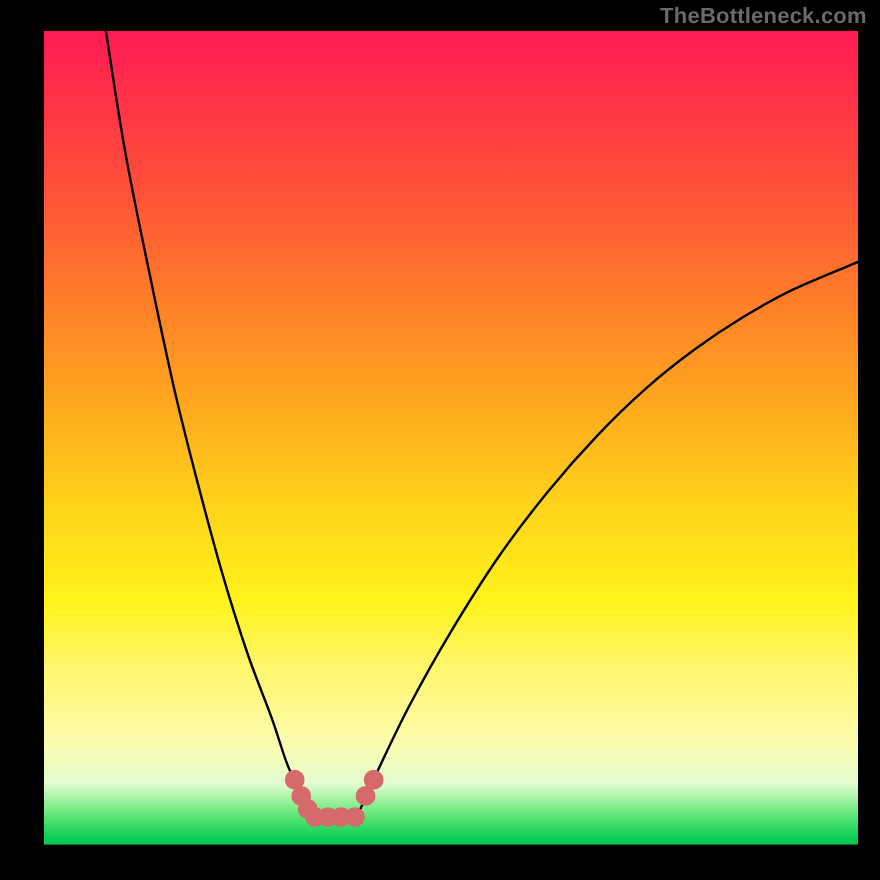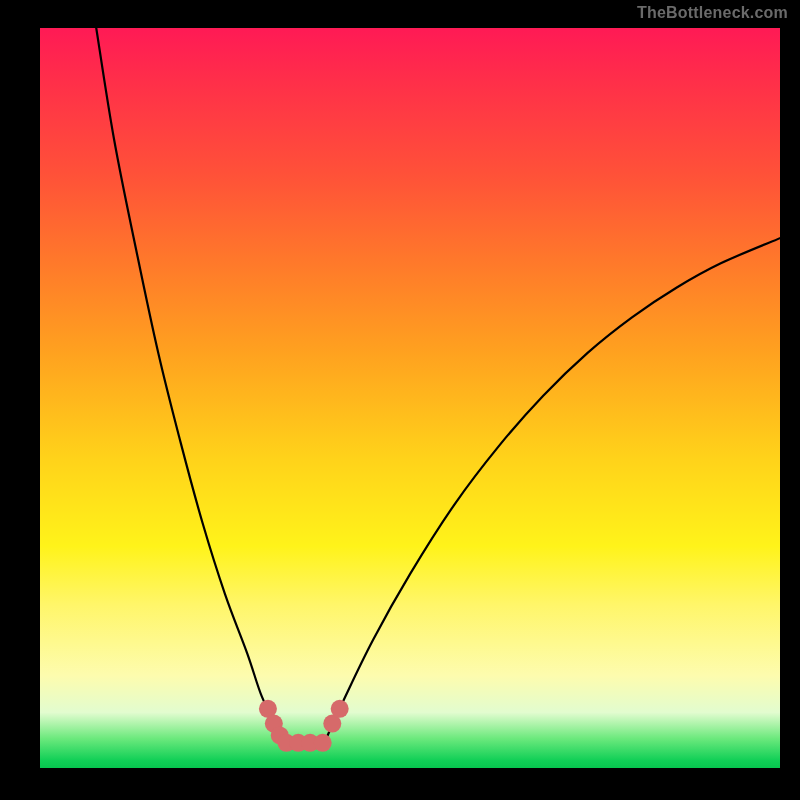--- a/index.html
+++ b/index.html
@@ -16,21 +16,21 @@
     top: 0;
     width: 800px;
     height: 800px;
     background: #000;
   }
   .watermark {
     position: absolute;
     top: 4px;
     right: 12px;
     color: #6a6a6a;
-    font-size: 16px;
+    font-size: 20px;
     font-weight: 600;
     letter-spacing: 0.2px;
   }
   .plot {
     position: absolute;
     left: 40px;
     top: 28px;
     width: 740px;
     height: 740px;
     overflow: hidden;

